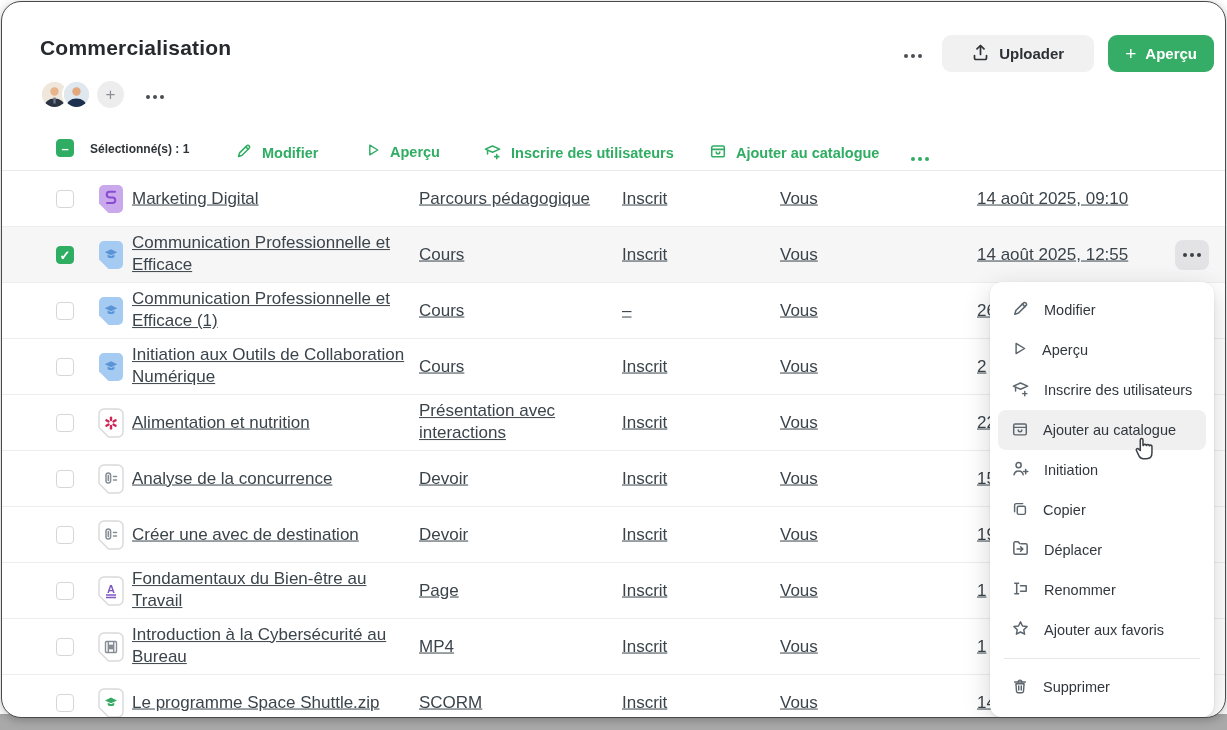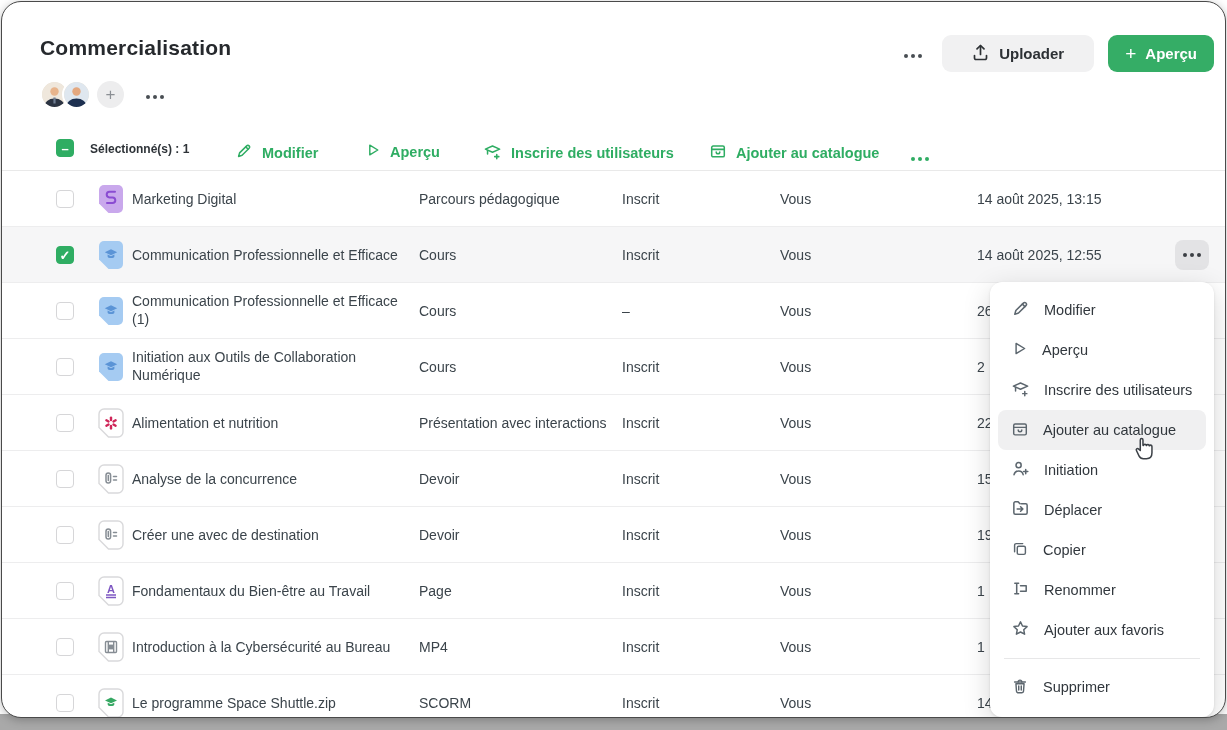--- a/index.html
+++ b/index.html
@@ -33,21 +33,21 @@
   .tb-action svg { flex:0 0 auto; }
   .tb-more { position:absolute; left:903px; top:14px; background:none; border:none; cursor:pointer; padding:6px; }
   .tb-more i { background:#2fad63; }
 
   
   .tbl { position:absolute; left:0; top:169px; width:100%; }
   .row { position:relative; height:56px; border-bottom:1px solid #ededee; }
   .row.sel { background:#f6f6f7; }
   .row .cb { position:absolute; left:54px; top:19px; }
   .ficon { position:absolute; left:96px; top:13px; width:26px; height:30px; }
-  .cell { position:absolute; top:50%; transform:translateY(-50%); font-size:14px; color:#3b444b; line-height:1.35; }
+  .cell { position:absolute; top:50%; transform:translateY(-50%); font-size:17px; color:#3b444b; line-height:1.35;text-decoration:underline; }
   .c-name { left:130px; width:280px; }
   .c-type { left:417px; width:188px; }
   .c-status { left:620px; }
   .c-owner { left:778px; }
   .c-date { left:975px; width:238px; white-space:nowrap; }
   .row-more { position:absolute; right:16px; top:13px; width:34px; height:30px; background:#e3e3e5; border:none; border-radius:8px; display:flex; align-items:center; justify-content:center; cursor:pointer; }
   .row-more i { background:#3b3f44; }
 
   
   .menu { position:absolute; left:988px; top:280px; width:224px; background:#fff; border-radius:12px; box-shadow:0 1px 3px rgba(0,0,0,.10), 0 8px 28px rgba(0,0,0,.16); padding:8px 0 10px; z-index:30; }
@@ -169,21 +169,21 @@
       <span class="ficon">
         <svg width="26" height="30" viewBox="0 0 26 30">
             <path d="M6 1 h14 a5 5 0 0 1 5 5 v18 a5 5 0 0 1 -5 5 h-9.5 L1 19.5 V6 a5 5 0 0 1 5 -5 z" fill="#c9a8ec"></path>
             <path d="M9 19 h5.5 a2.8 2.8 0 0 0 0 -5.6 h-3 a2.8 2.8 0 0 1 0 -5.6 H17" fill="none" stroke="#8a4bd2" stroke-width="2" stroke-linecap="round"></path>
           </svg>
       </span>
       <span class="cell c-name">Marketing Digital</span>
       <span class="cell c-type">Parcours pédagogique</span>
       <span class="cell c-status">Inscrit</span>
       <span class="cell c-owner">Vous</span>
-      <span class="cell c-date">14 août 2025, 13:15</span>
+      <span class="cell c-date">14 août 2025, 09:10</span>
     </div>
 
     <div class="row sel">
       <span class="cb on">
           <span class="mark">✓</span>
         </span>
       <span class="ficon">
         <svg width="26" height="30" viewBox="0 0 26 30">
             <path d="M6 1 h14 a5 5 0 0 1 5 5 v18 a5 5 0 0 1 -5 5 h-9.5 L1 19.5 V6 a5 5 0 0 1 5 -5 z" fill="#a5cbf2"></path>
             <path d="M13 9.2 l6.2 3 -6.2 3 -6.2 -3 z" fill="#5b94d6"></path>
@@ -382,32 +382,32 @@
     </div>
     <div class="menu-item">
       <span><svg width="19" height="19" viewBox="0 0 20 20" fill="none" stroke="#5c666e" stroke-width="1.6" stroke-linecap="round" stroke-linejoin="round">
             <circle cx="8" cy="6.5" r="2.7"></circle>
             <path d="M3.2 16.5 a4.9 4.9 0 0 1 9.6 0"></path>
             <path d="M15.5 11 v4.4 M13.3 13.2 h4.4"></path>
           </svg></span>
       <span>Initiation</span>
     </div>
     <div class="menu-item">
+      <span><svg width="18" height="18" viewBox="0 0 20 20" fill="none" stroke="#5c666e" stroke-width="1.6" stroke-linecap="round" stroke-linejoin="round">
+            <rect x="7" y="7" width="9" height="9" rx="1.6"></rect>
+            <path d="M13 4 H5.8 A1.8 1.8 0 0 0 4 5.8 V13"></path>
+          </svg></span>
+      <span>Copier</span>
+    </div>
+    <div class="menu-item">
       <span><svg width="19" height="19" viewBox="0 0 20 20" fill="none" stroke="#5c666e" stroke-width="1.6" stroke-linecap="round" stroke-linejoin="round">
             <path d="M11 5 h4.5 A1.5 1.5 0 0 1 17 6.5 v8 A1.5 1.5 0 0 1 15.5 16 h-11 A1.5 1.5 0 0 1 3 14.5 v-10 A1.5 1.5 0 0 1 4.5 3 h3 L9.5 5"></path>
             <path d="M6.5 10.5 h6 m-2.4 -2.4 l2.4 2.4 -2.4 2.4"></path>
           </svg></span>
       <span>Déplacer</span>
-    </div>
-    <div class="menu-item">
-      <span><svg width="18" height="18" viewBox="0 0 20 20" fill="none" stroke="#5c666e" stroke-width="1.6" stroke-linecap="round" stroke-linejoin="round">
-            <rect x="7" y="7" width="9" height="9" rx="1.6"></rect>
-            <path d="M13 4 H5.8 A1.8 1.8 0 0 0 4 5.8 V13"></path>
-          </svg></span>
-      <span>Copier</span>
     </div>
     <div class="menu-item">
       <span><svg width="19" height="19" viewBox="0 0 20 20" fill="none" stroke="#5c666e" stroke-width="1.6" stroke-linecap="round" stroke-linejoin="round">
             <path d="M4 4.5 h4 M6 4.5 v11 M4 15.5 h4"></path>
             <path d="M10 7 h6 v6 h-6"></path>
           </svg></span>
       <span>Renommer</span>
     </div>
     <div class="menu-item">
       <span><svg width="19" height="19" viewBox="0 0 20 20" fill="none" stroke="#5c666e" stroke-width="1.55" stroke-linejoin="round">

